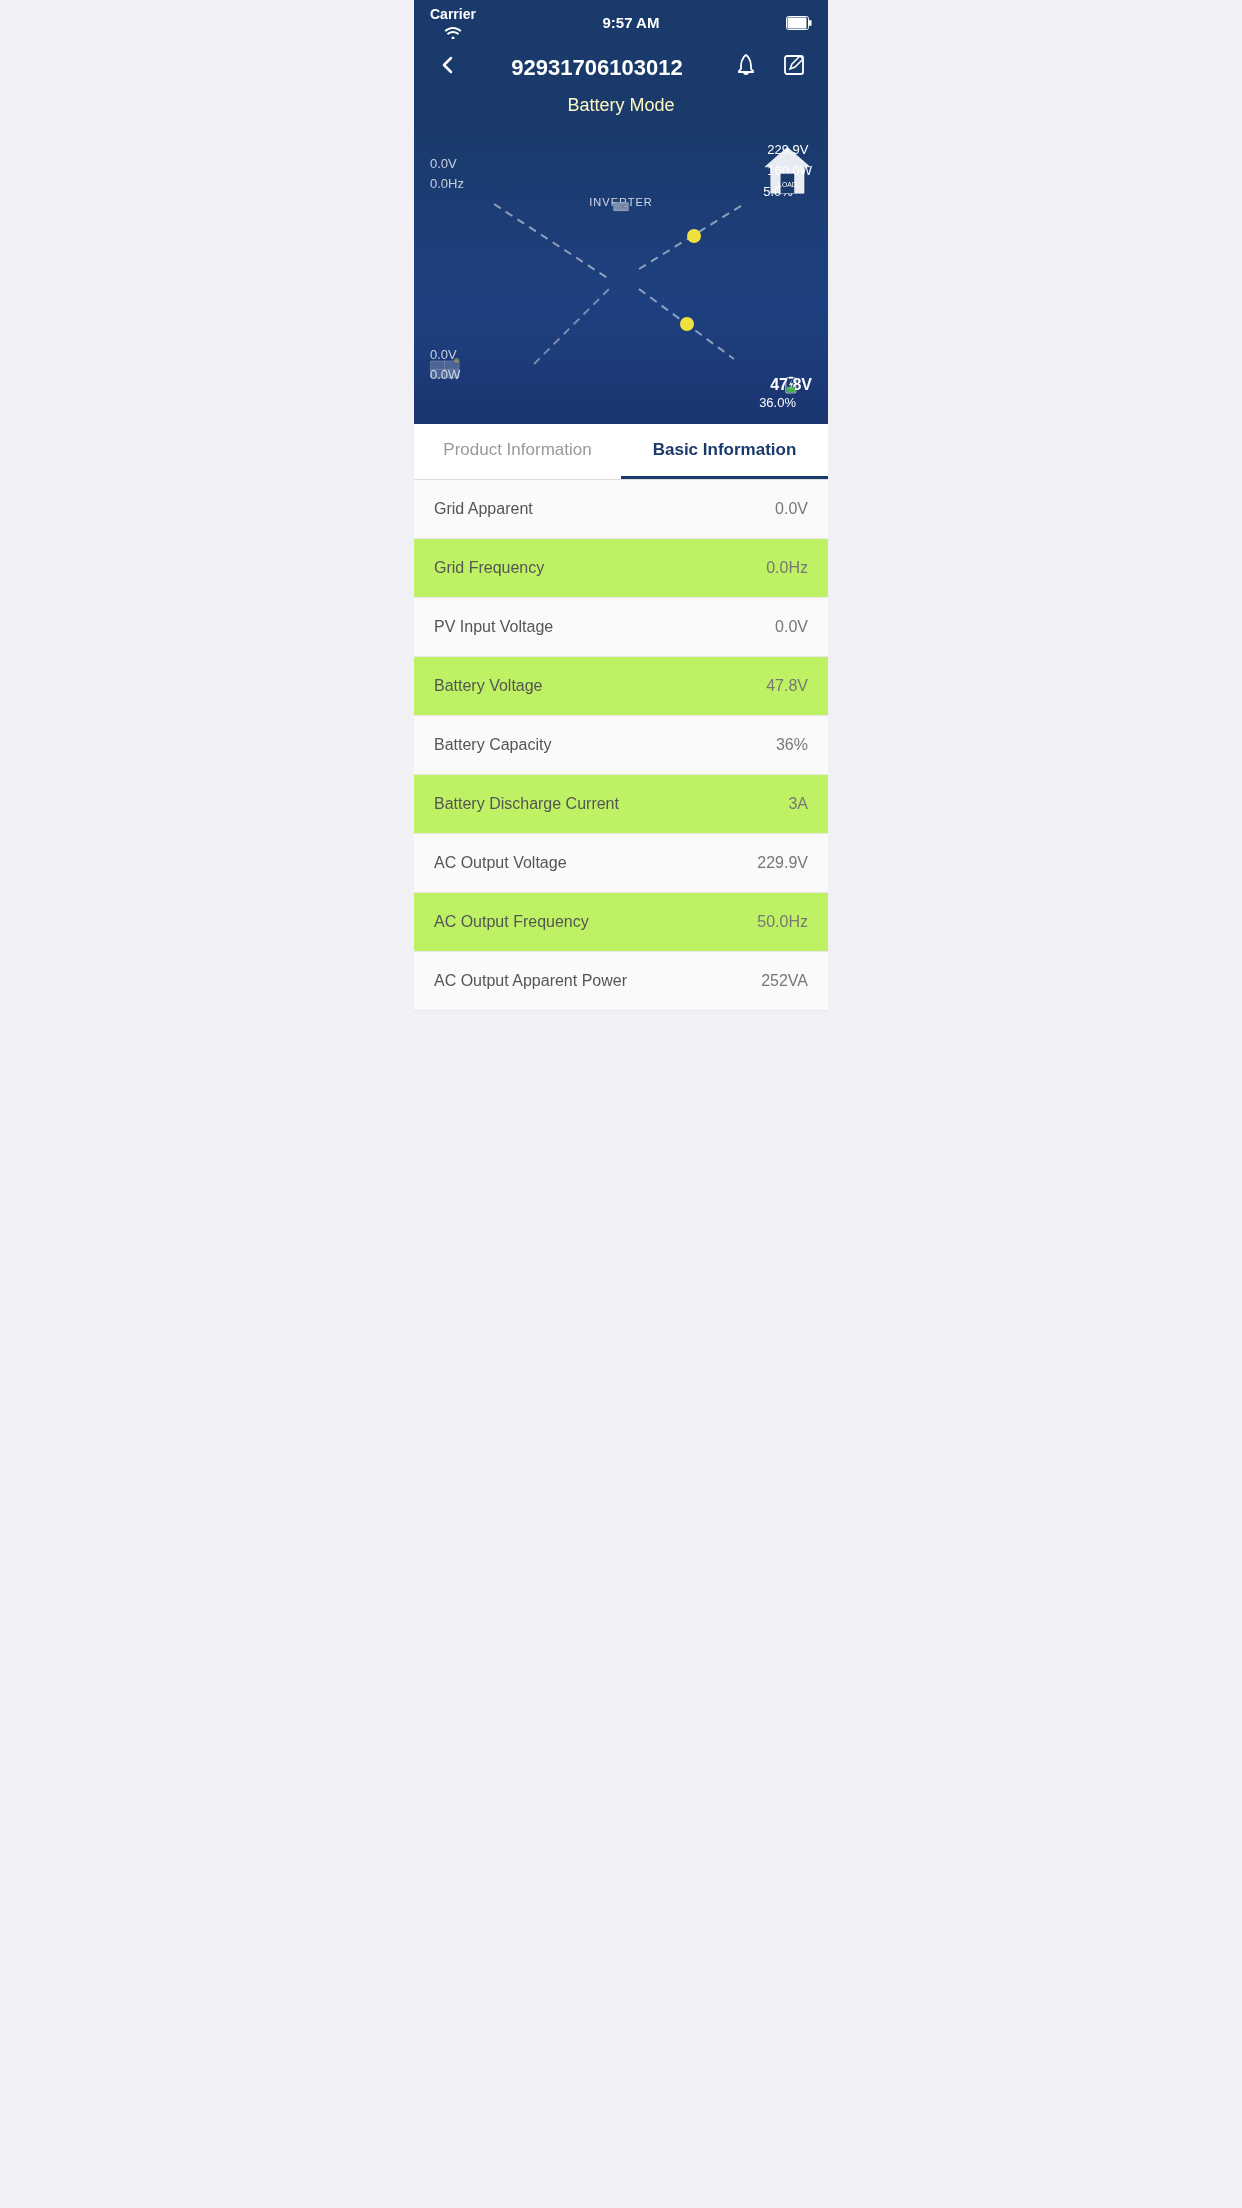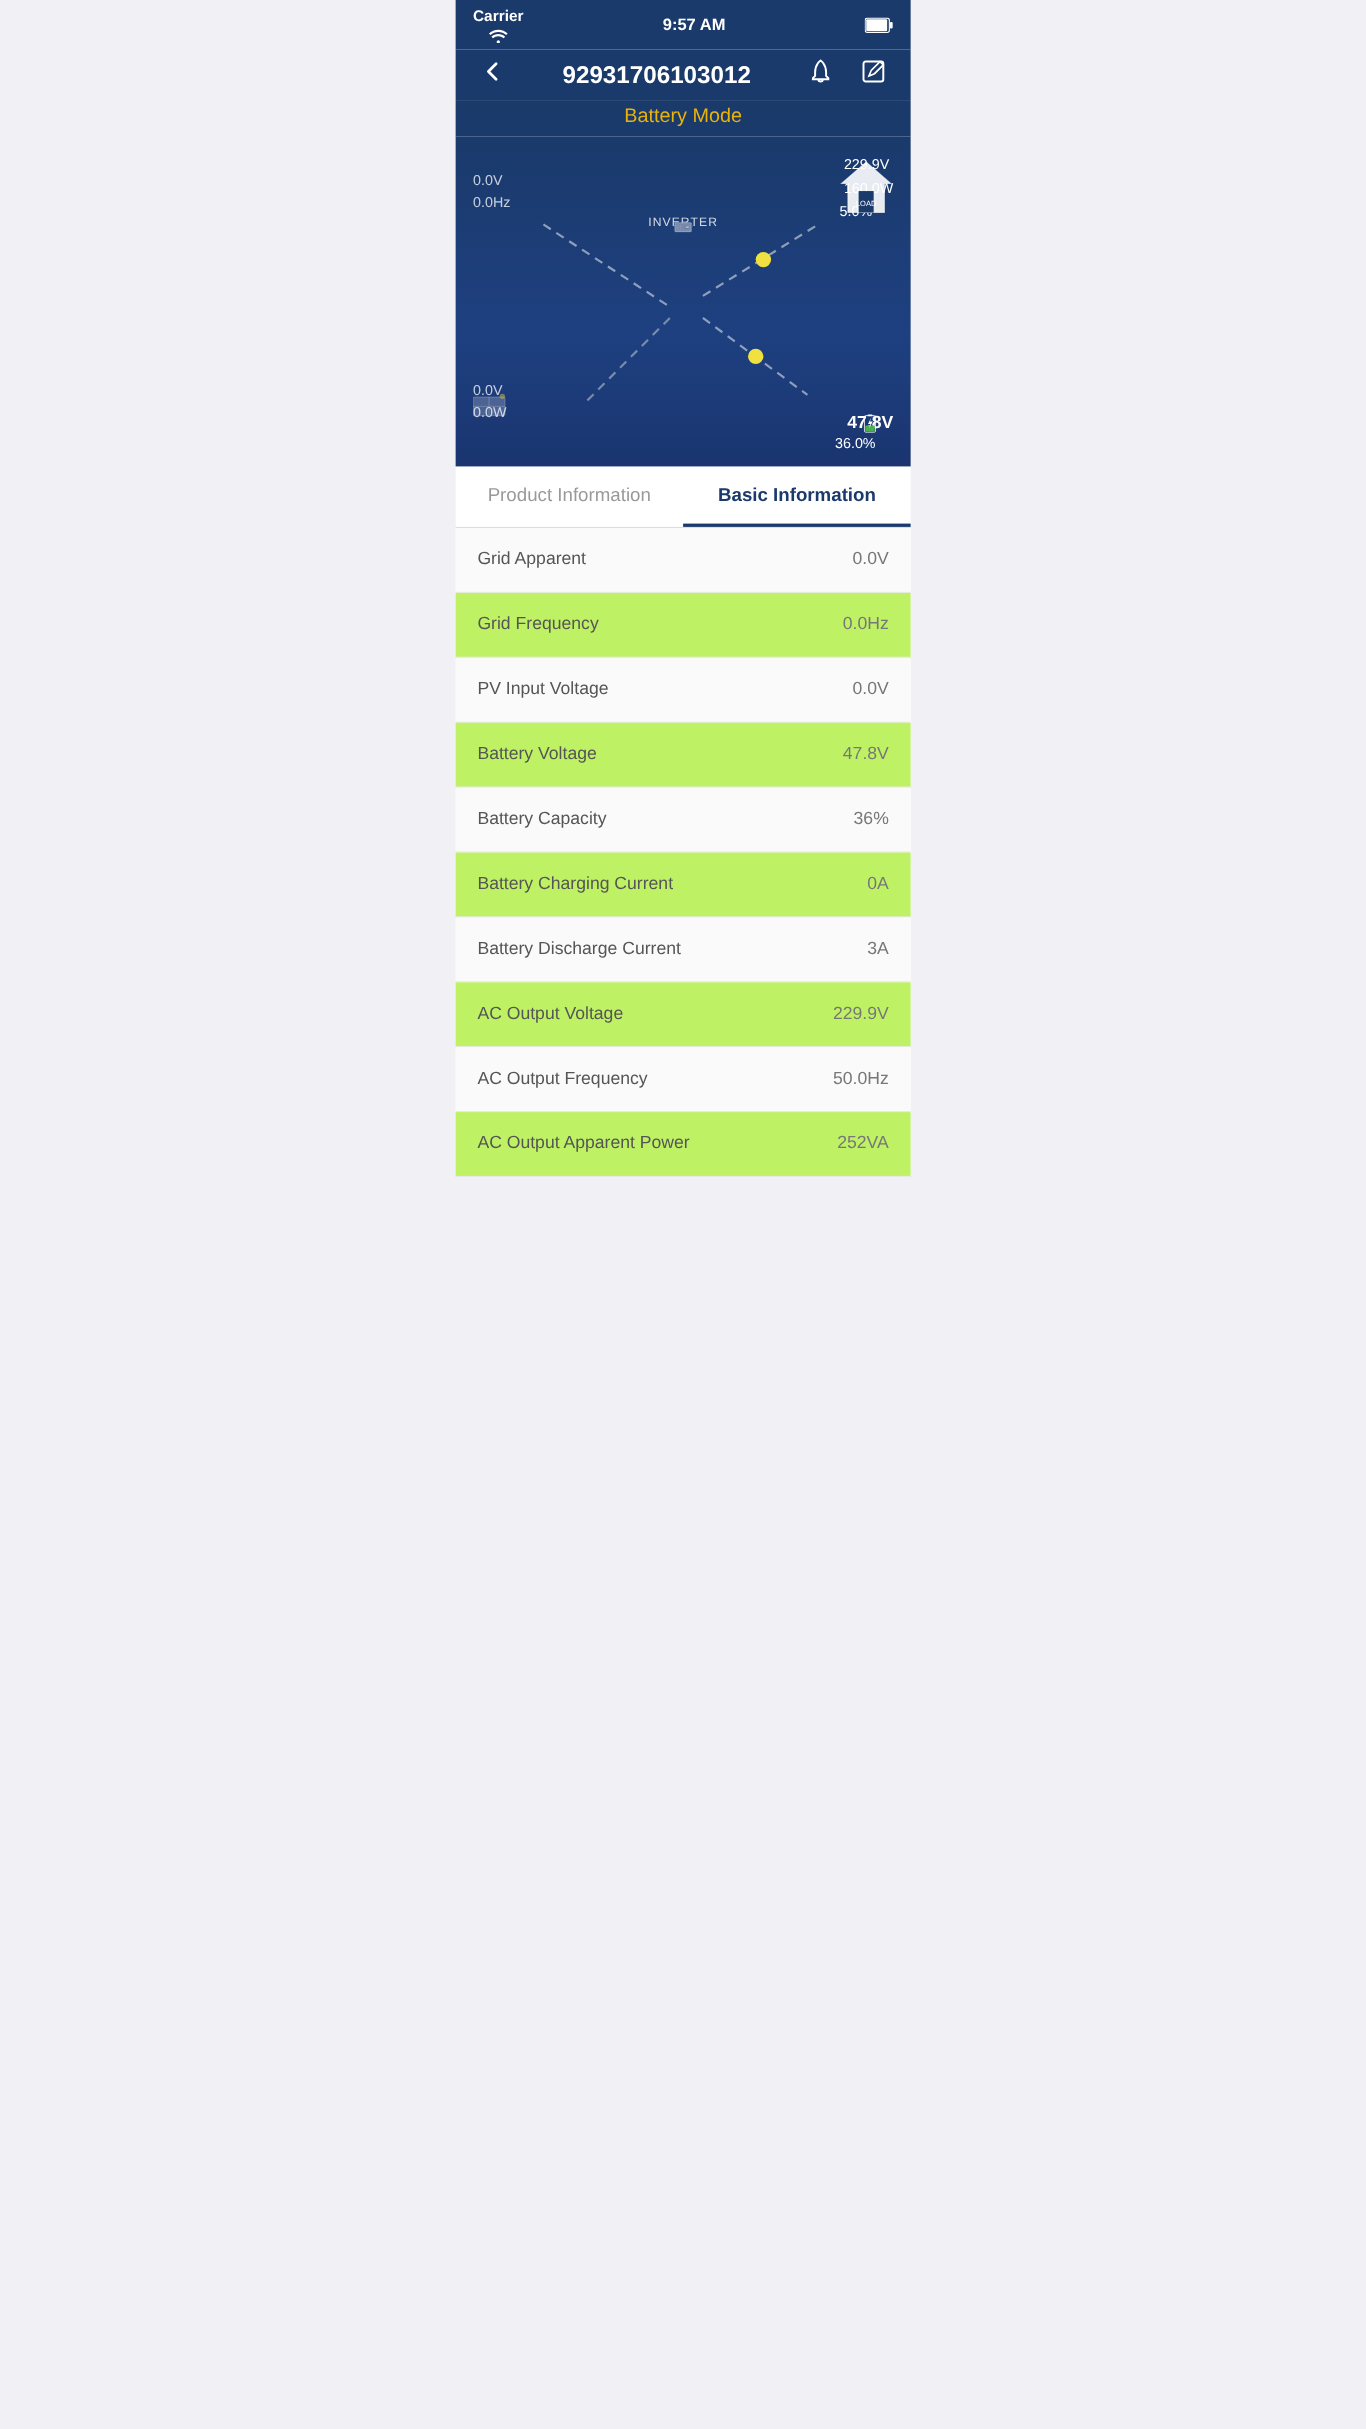--- a/index.html
+++ b/index.html
@@ -49,21 +49,21 @@
       font-size: 22px;
       cursor: pointer;
       width: 36px;
       text-align: center;
     }
 
     
     .mode-label {
       background: #1a3a6b;
       text-align: center;
-      color: #eab308;
+      color: #fef9c3;
       font-size: 18px;
       padding: 4px 0 8px;
     }
 
     
     .diagram-area {
       background: linear-gradient(180deg, #1a3a6b 0%, #1e4080 60%, #1a3570 100%);
       position: relative;
       height: 300px;
       overflow: hidden;
@@ -386,24 +386,20 @@
     </div>
     <div class="info-row">
       <span class="info-label">Battery Voltage</span>
       <span class="info-value">47.8V</span>
     </div>
     <div class="info-row">
       <span class="info-label">Battery Capacity</span>
       <span class="info-value">36%</span>
     </div>
     <div class="info-row">
-      <span class="info-label">Battery Charging Current</span>
-      <span class="info-value">0A</span>
-    </div>
-    <div class="info-row">
       <span class="info-label">Battery Discharge Current</span>
       <span class="info-value">3A</span>
     </div>
     <div class="info-row">
       <span class="info-label">AC Output Voltage</span>
       <span class="info-value">229.9V</span>
     </div>
     <div class="info-row">
       <span class="info-label">AC Output Frequency</span>
       <span class="info-value">50.0Hz</span>

